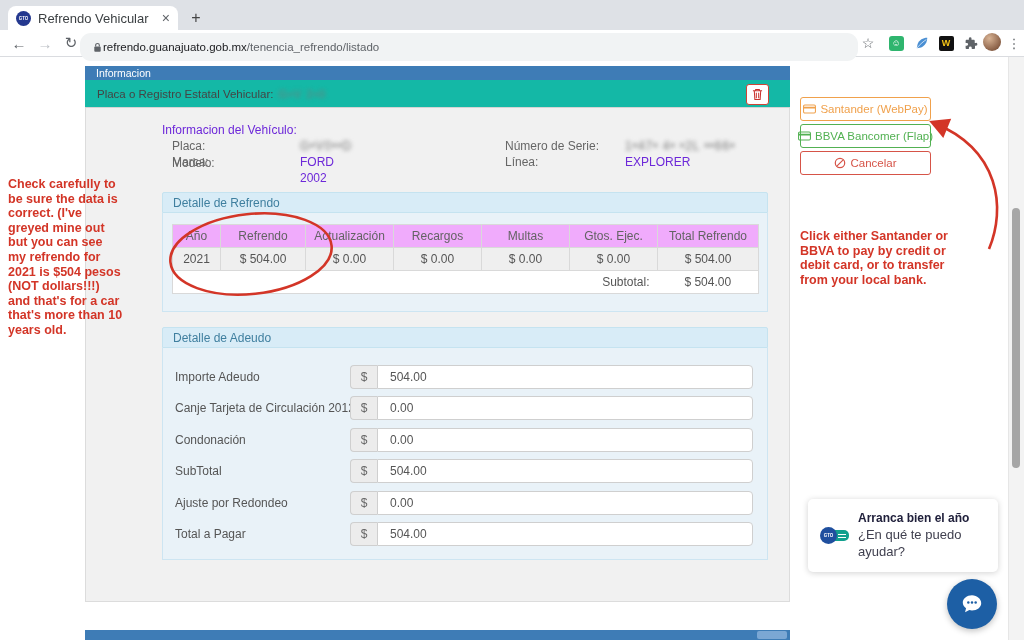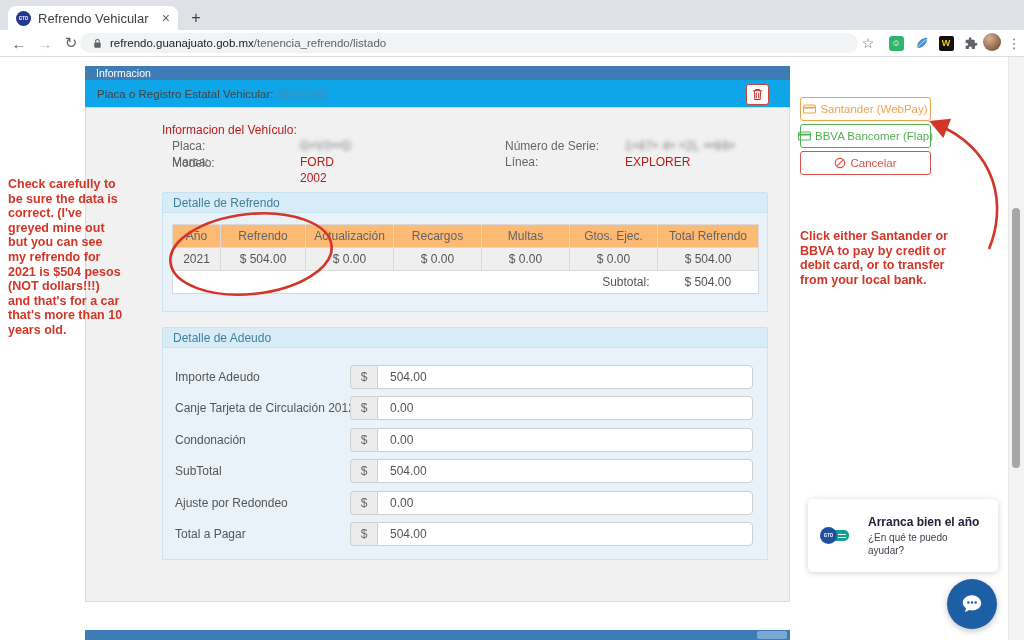--- a/index.html
+++ b/index.html
@@ -14,62 +14,62 @@
   .favicon { width:15px; height:15px; border-radius:50%; background:#24388f; color:#fff;
              font-size:4.5px; font-weight:bold; display:flex; align-items:center; justify-content:center; flex:0 0 auto; }
   .tab-title { font-size:13px; color:#3c4043; white-space:nowrap; overflow:hidden; flex:1; }
   .tab-close { font-size:14px; color:#5f6368; cursor:default; line-height:1; }
   .newtab { position:absolute; left:186px; top:8px; width:20px; height:20px; color:#444;
             font-size:16px; display:flex; align-items:center; justify-content:center; }
   .toolbar { position:absolute; left:0; top:30px; width:1024px; height:27px; background:#fff;
              border-bottom:1px solid #dadce0; display:flex; align-items:center; }
   .navic { font-size:15px; color:#5f6368; width:26px; text-align:center; }
   .navic.disabled { color:#bdc1c6; }
-  .urlbar { position:absolute; left:80px; top:33px; width:778px; height:20px; background:#f1f3f4;
-            border-radius:11px; display:flex; align-items:center; padding:0 12px; gap:7px; }
+  .urlbar { position:absolute; left:80px; top:33px; width:778px; height:28px; background:#f1f3f4;
+            border-radius:11px; display:flex; align-items:center; padding:0 12px; }
   .url { font-size:11.5px; color:#202124; white-space:nowrap; }
   .url .path { color:#5f6368; }
   .chromeic { position:absolute; top:33px; width:20px; height:20px; display:flex; align-items:center; justify-content:center; }
   .ext-green { width:15px; height:15px; border-radius:3px; background:#2fb56e; color:#fff; font-size:9px;
                display:flex; align-items:center; justify-content:center; }
   .ext-w { width:15px; height:15px; border-radius:2px; background:#111; color:#f5c518; font-weight:bold; font-size:9px;
            display:flex; align-items:center; justify-content:center; }
   .avatar { width:18px; height:18px; border-radius:50%;
             background:radial-gradient(circle at 35% 30%, #d8b394, #8a6047 70%, #5d4030); }
   .kebab { font-size:13px; color:#5f6368; }
 
   
   .scroll-track { position:absolute; left:1008px; top:57px; width:16px; height:583px; background:#f3f3f3; border-left:1px solid #e6e6e6; }
   .scroll-thumb { position:absolute; left:1012px; top:208px; width:8px; height:260px; background:#a6a6a6; border-radius:4px; }
 
   
   .info-bar { position:absolute; left:85px; top:66px; width:705px; height:14px; background:#3e7cb6;
               color:#fff; font-size:10.5px; display:flex; align-items:center; padding-left:11px; }
   .main-panel { position:absolute; left:85px; top:80px; width:705px; height:522px; background:#f1f1f1; border:1px solid #dcdcdc; border-top:none; }
-  .placa-bar { position:absolute; left:85px; top:80px; width:705px; height:28px; background:#0ea5e9;
+  .placa-bar { position:absolute; left:85px; top:80px; width:705px; height:28px; background:#14b8a6;
                border-bottom:1px solid #d4d4d4; display:flex; align-items:center; padding-left:12px;
                font-size:11.5px; color:#444; }
   .masked { color:#777; filter:blur(2px); margin-left:5px; letter-spacing:1px; }
   .trash-btn { position:absolute; left:746px; top:84px; width:23px; height:21px; background:#fff;
                border:1px solid #cf4436; border-radius:3px; display:flex; align-items:center; justify-content:center; }
 
   .vlabel, .vvalue { position:absolute; font-size:12px; white-space:nowrap; }
   .vlabel { color:#666; }
-  .vvalue { color:#b91c1c; }
+  .vvalue { color:#6d28d9; }
   .vvalue.masked2 { color:#777; filter:blur(2px); letter-spacing:1px; }
 
   .subpanel-head { position:absolute; left:162px; width:606px; height:21px; background:#d8ecf7;
                    border:1px solid #c5e3f0; color:#3f7f9f; font-size:12px; display:flex; align-items:center;
                    padding-left:10px; border-radius:2px 2px 0 0; }
   .subpanel-body { position:absolute; left:162px; width:606px; background:#e9f2f8; border:1px solid #cde5f2; border-top:none; }
 
   table.ref { position:absolute; left:172px; top:224px; width:586px; border-collapse:collapse; background:#fff;
               table-layout:fixed; }
   table.ref td { border:1px solid #d9d9d9; height:23px; text-align:center; font-size:12px; color:#555; }
-  table.ref tr.hd td { color:#636363; background:#fdba74;margin-left:28px; }
+  table.ref tr.hd td { color:#636363; background:#f0abfc;margin-left:28px; }
   table.ref tr.data td { background:#efefef; }
   table.ref tr.subt td { border-left:none; border-right:none; background:#fff; }
   table.ref tr.subt td.first { border-left:1px solid #d9d9d9; }
   table.ref tr.subt td.last { border-right:1px solid #d9d9d9; }
   td.sub-label { text-align:right !important; padding-right:8px; }
 
   .ad-label { position:absolute; left:175px; font-size:12px; color:#555; white-space:nowrap; }
   .igroup { position:absolute; left:350px; width:403px; height:24px; display:flex; }
   .iaddon { width:27px; background:#ececec; border:1px solid #cfcfcf; border-right:none;
             border-radius:4px 0 0 4px; color:#666; font-size:12px; display:flex; align-items:center; justify-content:center; }
@@ -85,29 +85,29 @@
   .actbtn svg { flex:0 0 auto; }
 
   
   .note { position:absolute; font-weight:bold; font-size:12.5px; line-height:14.6px; color:#d33527;
           white-space:pre-line; }
   #annot-svg { position:absolute; left:0; top:0; width:1024px; height:640px; pointer-events:none; }
 
   
   .chat-card { position:absolute; left:808px; top:499px; width:190px; height:73px; background:#fff;
                border-radius:5px; box-shadow:0 1px 6px rgba(0,0,0,0.18); display:flex; align-items:center;
-               padding:0 12px; gap:19px; }
+               padding:0 12px; gap:9px; }
   .gto-pill { display:flex; flex:0 0 auto; }
   .gto-circle { width:17px; height:17px; border-radius:50%; background:#1f4f9e; color:#fff; font-size:4.5px;
                 font-weight:bold; display:flex; align-items:center; justify-content:center; z-index:1; }
   .gto-tail { width:15px; height:11px; background:#12a08e; border-radius:0 5px 5px 0; margin-left:-3px; margin-top:3px;
               display:flex; flex-direction:column; justify-content:center; gap:2px; padding-left:4px; }
   .gto-tail i { display:block; width:8px; height:1px; background:#fff; }
   .chat-title { font-size:12px; font-weight:bold; color:#21213c; }
-  .chat-sub { font-size:10px; color:#40404f; white-space:pre-line; line-height:1.3; margin-top:2px; }
+  .chat-sub { font-size:13px; color:#40404f; white-space:pre-line; line-height:1.3; margin-top:2px; }
   .chat-fab { position:absolute; left:947px; top:579px; width:50px; height:50px; border-radius:50%;
               background:#1d5fa5; display:flex; align-items:center; justify-content:center;
               box-shadow:0 2px 6px rgba(0,0,0,0.25); }
 </style>
 </head>
 <body>
 
 <div id="stage">
 
   <div class="tabbar">

